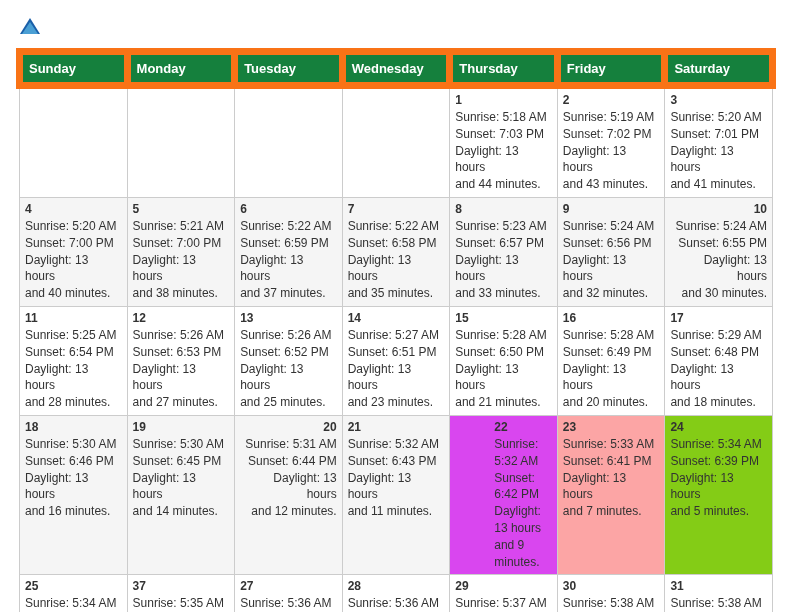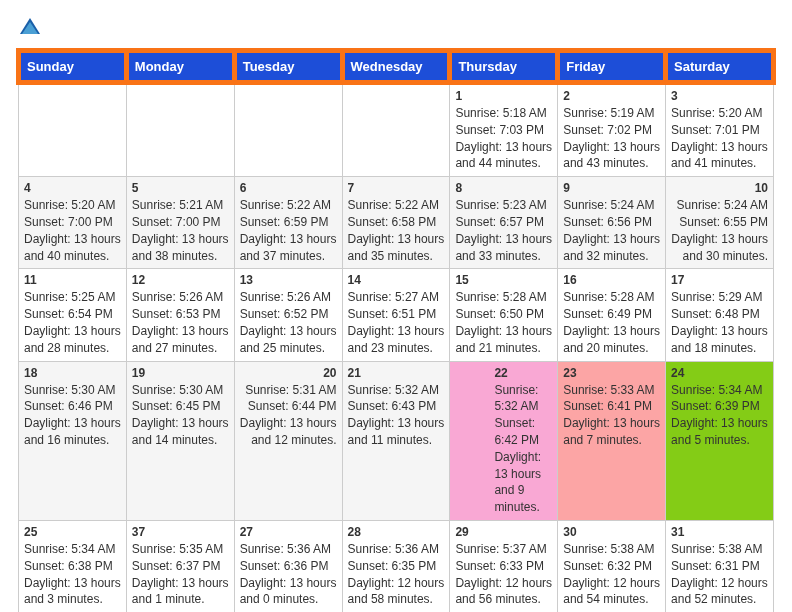--- a/index.html
+++ b/index.html
@@ -50,27 +50,27 @@
     }
     .location {
       font-size: 15px;
       color: #333;
     }
     .calendar {
       width: 100%;
       border-collapse: collapse;
     }
     .calendar th {
-      background-color: #1d4ed8;
+      background-color: #15803d;
       color: #fff;
       text-align: left;
       padding: 6px 6px;
       font-size: 13px;
       font-weight: bold;
-      border: 5px solid #f97316;
+      border: 7px solid #f97316;
     }
     .calendar td {
       vertical-align: top;
       border: 1px solid #ccc;
       padding: 4px 5px;
       font-size: 10px;
       color: #333;
       width: calc(100% / 7);
       min-height: 80px;
       background: #fff;
@@ -275,21 +275,21 @@
 Daylight: 13 hours
 and 12 minutes.</div>
         </td>
         <td style="background: rgb(245, 245, 245);">
           <div class="day-number">21</div>
           <div class="day-info" style="white-space: pre-line;">Sunrise: 5:32 AM
 Sunset: 6:43 PM
 Daylight: 13 hours
 and 11 minutes.</div>
         </td>
-        <td style="background: #f9a8d4; padding-left: 44px;">
+        <td style="background: #d946ef; padding-left: 44px;">
           <div class="day-number">22</div>
           <div class="day-info" style="white-space: pre-line;">Sunrise: 5:32 AM
 Sunset: 6:42 PM
 Daylight: 13 hours
 and 9 minutes.</div>
         </td>
         <td style="background: #fca5a5;">
           <div class="day-number">23</div>
           <div class="day-info" style="white-space: pre-line;">Sunrise: 5:33 AM
 Sunset: 6:41 PM

